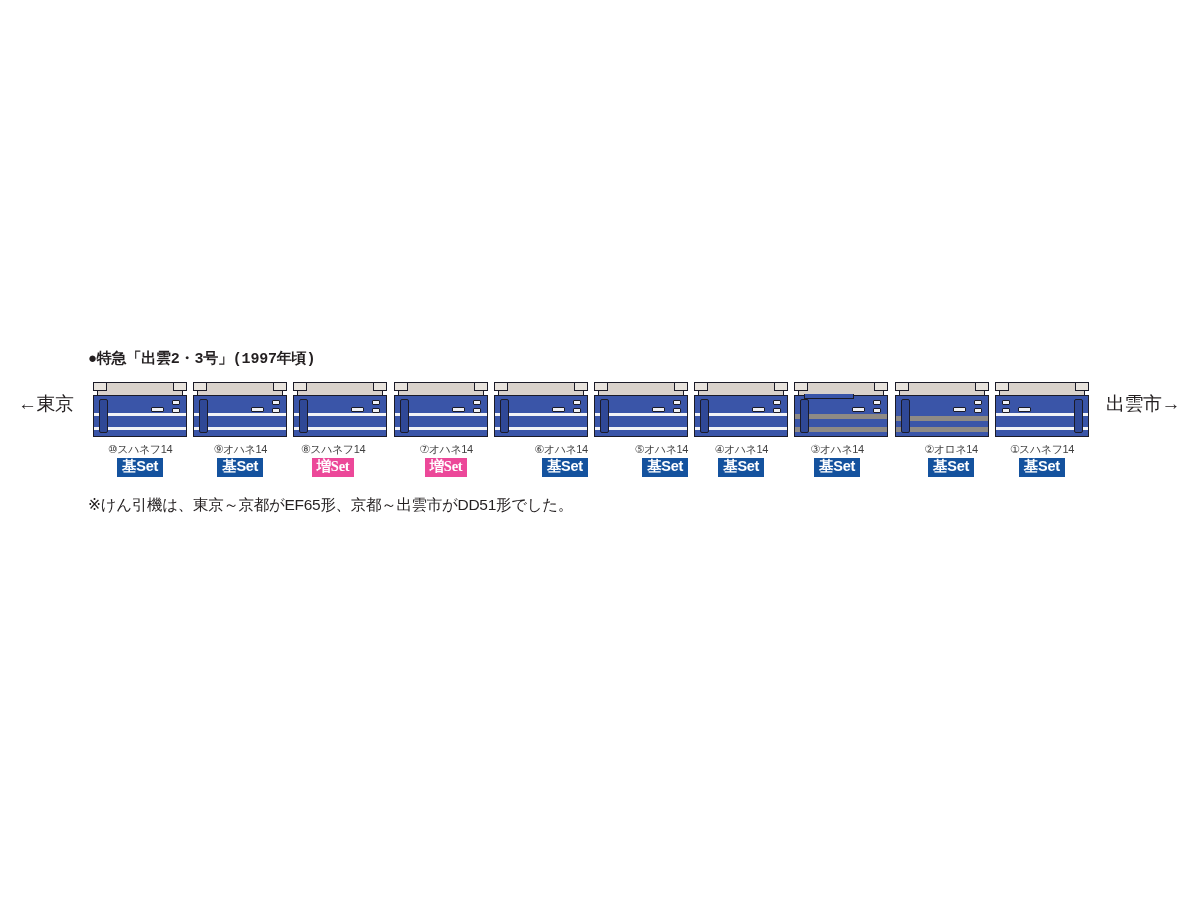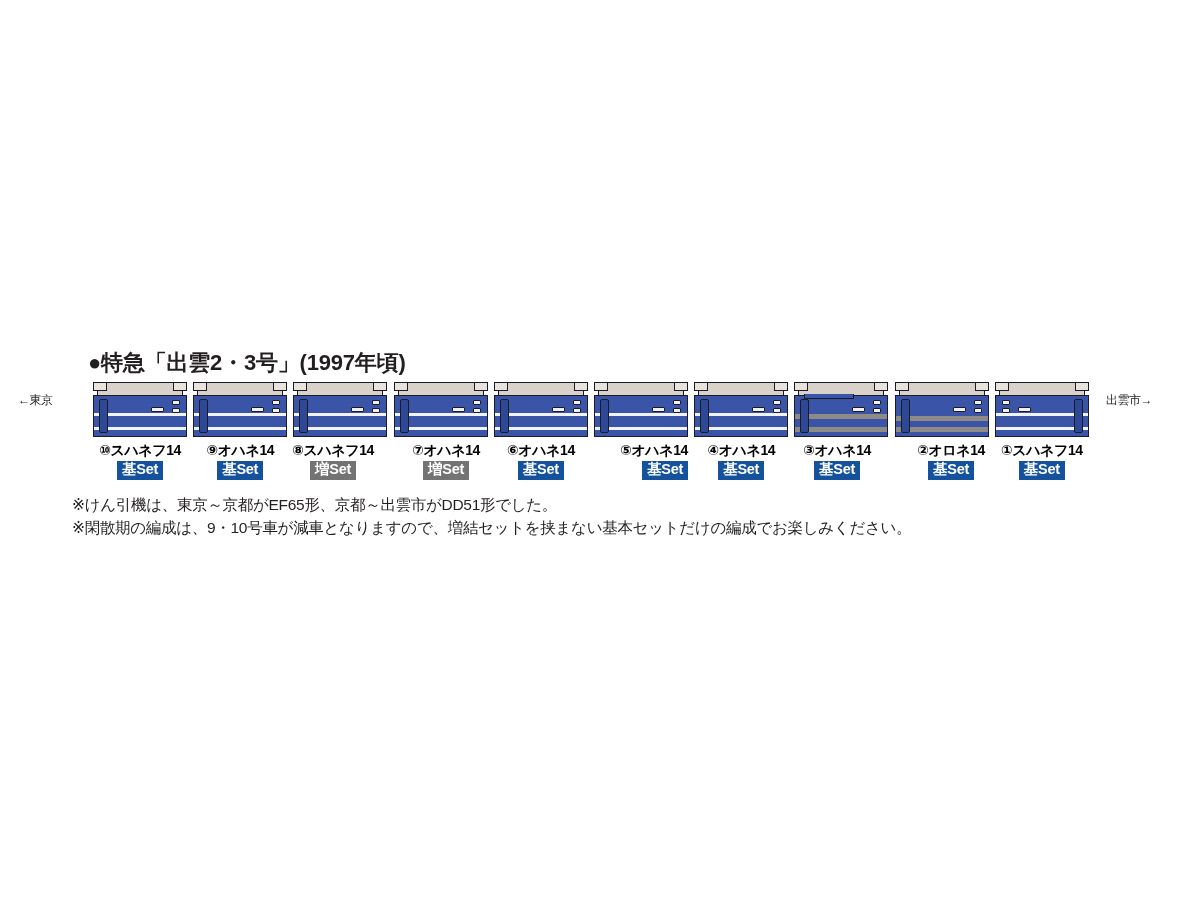--- a/index.html
+++ b/index.html
@@ -14,33 +14,34 @@
     font-family: "Liberation Sans", "DejaVu Sans", sans-serif;
     color: #231f20;
     overflow: hidden;
   }
 
   
   #formation-title {
     position: absolute;
     left: 88px;
     top: 352px;
-    font-size: 22px;
+    font-size: 15px;
     font-weight: 700;
     letter-spacing: -0.2px;
     white-space: nowrap;
     line-height: 1;
     color: #231f20;
+    font-family: Liberation Mono, monospace;
   }
 
   
   .dir-label {
     position: absolute;
     top: 394px;
-    font-size: 12px;
+    font-size: 19px;
     font-weight: 500;
     letter-spacing: -0.5px;
     white-space: nowrap;
     line-height: 1;
     color: #231f20;
   }
   #dir-left  { left: 18px; }
   #dir-right { left: 1106px; }
 
   
@@ -161,45 +162,45 @@
     width: 1002px;
     height: 50px;
   }
   .caption {
     position: absolute;
     top: 0;
     width: 94px;
     text-align: center;
   }
   .car-name {
-    font-size: 14px;
-    font-weight: 700;
+    font-size: 11px;
+    font-weight: 400;
     letter-spacing: -0.4px;
     white-space: nowrap;
     line-height: 1.1;
-    color: #000000;
+    color: #404040;
   }
   .set-badge {
     display: inline-block;
     margin-top: 3px;
     padding: 1px 5px 2px 5px;
     font-size: 14.5px;
     font-weight: 700;
     color: #ffffff;
     line-height: 1.1;
     letter-spacing: -0.3px;
     white-space: nowrap;
   }
   .set-badge.base  { background: #14529e; }
-  .set-badge.extra { background: #737373; }
+  .set-badge.extra { background: #ec4899; font-family: Liberation Serif, serif; }
 
   
   #notes {
     position: absolute;
-    left: 72px;
+    left: 88px;
     top: 494px;
     width: 1060px;
   }
   .note {
     font-size: 15.5px;
     font-weight: 500;
     letter-spacing: -0.3px;
     line-height: 1.48;
     white-space: nowrap;
     color: #231f20;
@@ -345,24 +346,23 @@
         <div class="plate wide" style="top: 11px; left: 22px;"></div>
       </div>
     </div>
   </div>
 
 <div id="car-captions">
     <div class="caption" style="left: 0px;"><div class="car-name">⑩スハネフ14</div><span class="set-badge base">基Set</span></div>
     <div class="caption" style="left: 100.2px;"><div class="car-name">⑨オハネ14</div><span class="set-badge base">基Set</span></div>
     <div class="caption" style="left: 193px;"><div class="car-name">⑧スハネフ14</div><span class="set-badge extra">増Set</span></div>
     <div class="caption" style="left: 306px;"><div class="car-name">⑦オハネ14</div><span class="set-badge extra">増Set</span></div>
-    <div class="caption" style="left: 400.8px;"><div class="car-name">⑥オハネ14</div><span class="set-badge base">基Set</span></div>
+    <div class="caption" style="left: 400.8px; text-align: right;"><div class="car-name">⑥オハネ14</div><span class="set-badge base">基Set</span></div>
     <div class="caption" style="left: 501px; text-align: right;"><div class="car-name">⑤オハネ14</div><span class="set-badge base">基Set</span></div>
     <div class="caption" style="left: 601.2px;"><div class="car-name">④オハネ14</div><span class="set-badge base">基Set</span></div>
     <div class="caption" style="left: 697px;"><div class="car-name">③オハネ14</div><span class="set-badge base">基Set</span></div>
     <div class="caption" style="left: 811px;"><div class="car-name">②オロネ14</div><span class="set-badge base">基Set</span></div>
     <div class="caption" style="left: 901.8px;"><div class="car-name">①スハネフ14</div><span class="set-badge base">基Set</span></div>
   </div>
 
 <div id="notes">
     <div class="note">※けん引機は、東京～京都がEF65形、京都～出雲市がDD51形でした。</div>
-    <div class="note">※閑散期の編成は、9・10号車が減車となりますので、増結セットを挟まない基本セットだけの編成でお楽しみください。</div>
   </div>
 
 </body></html>

